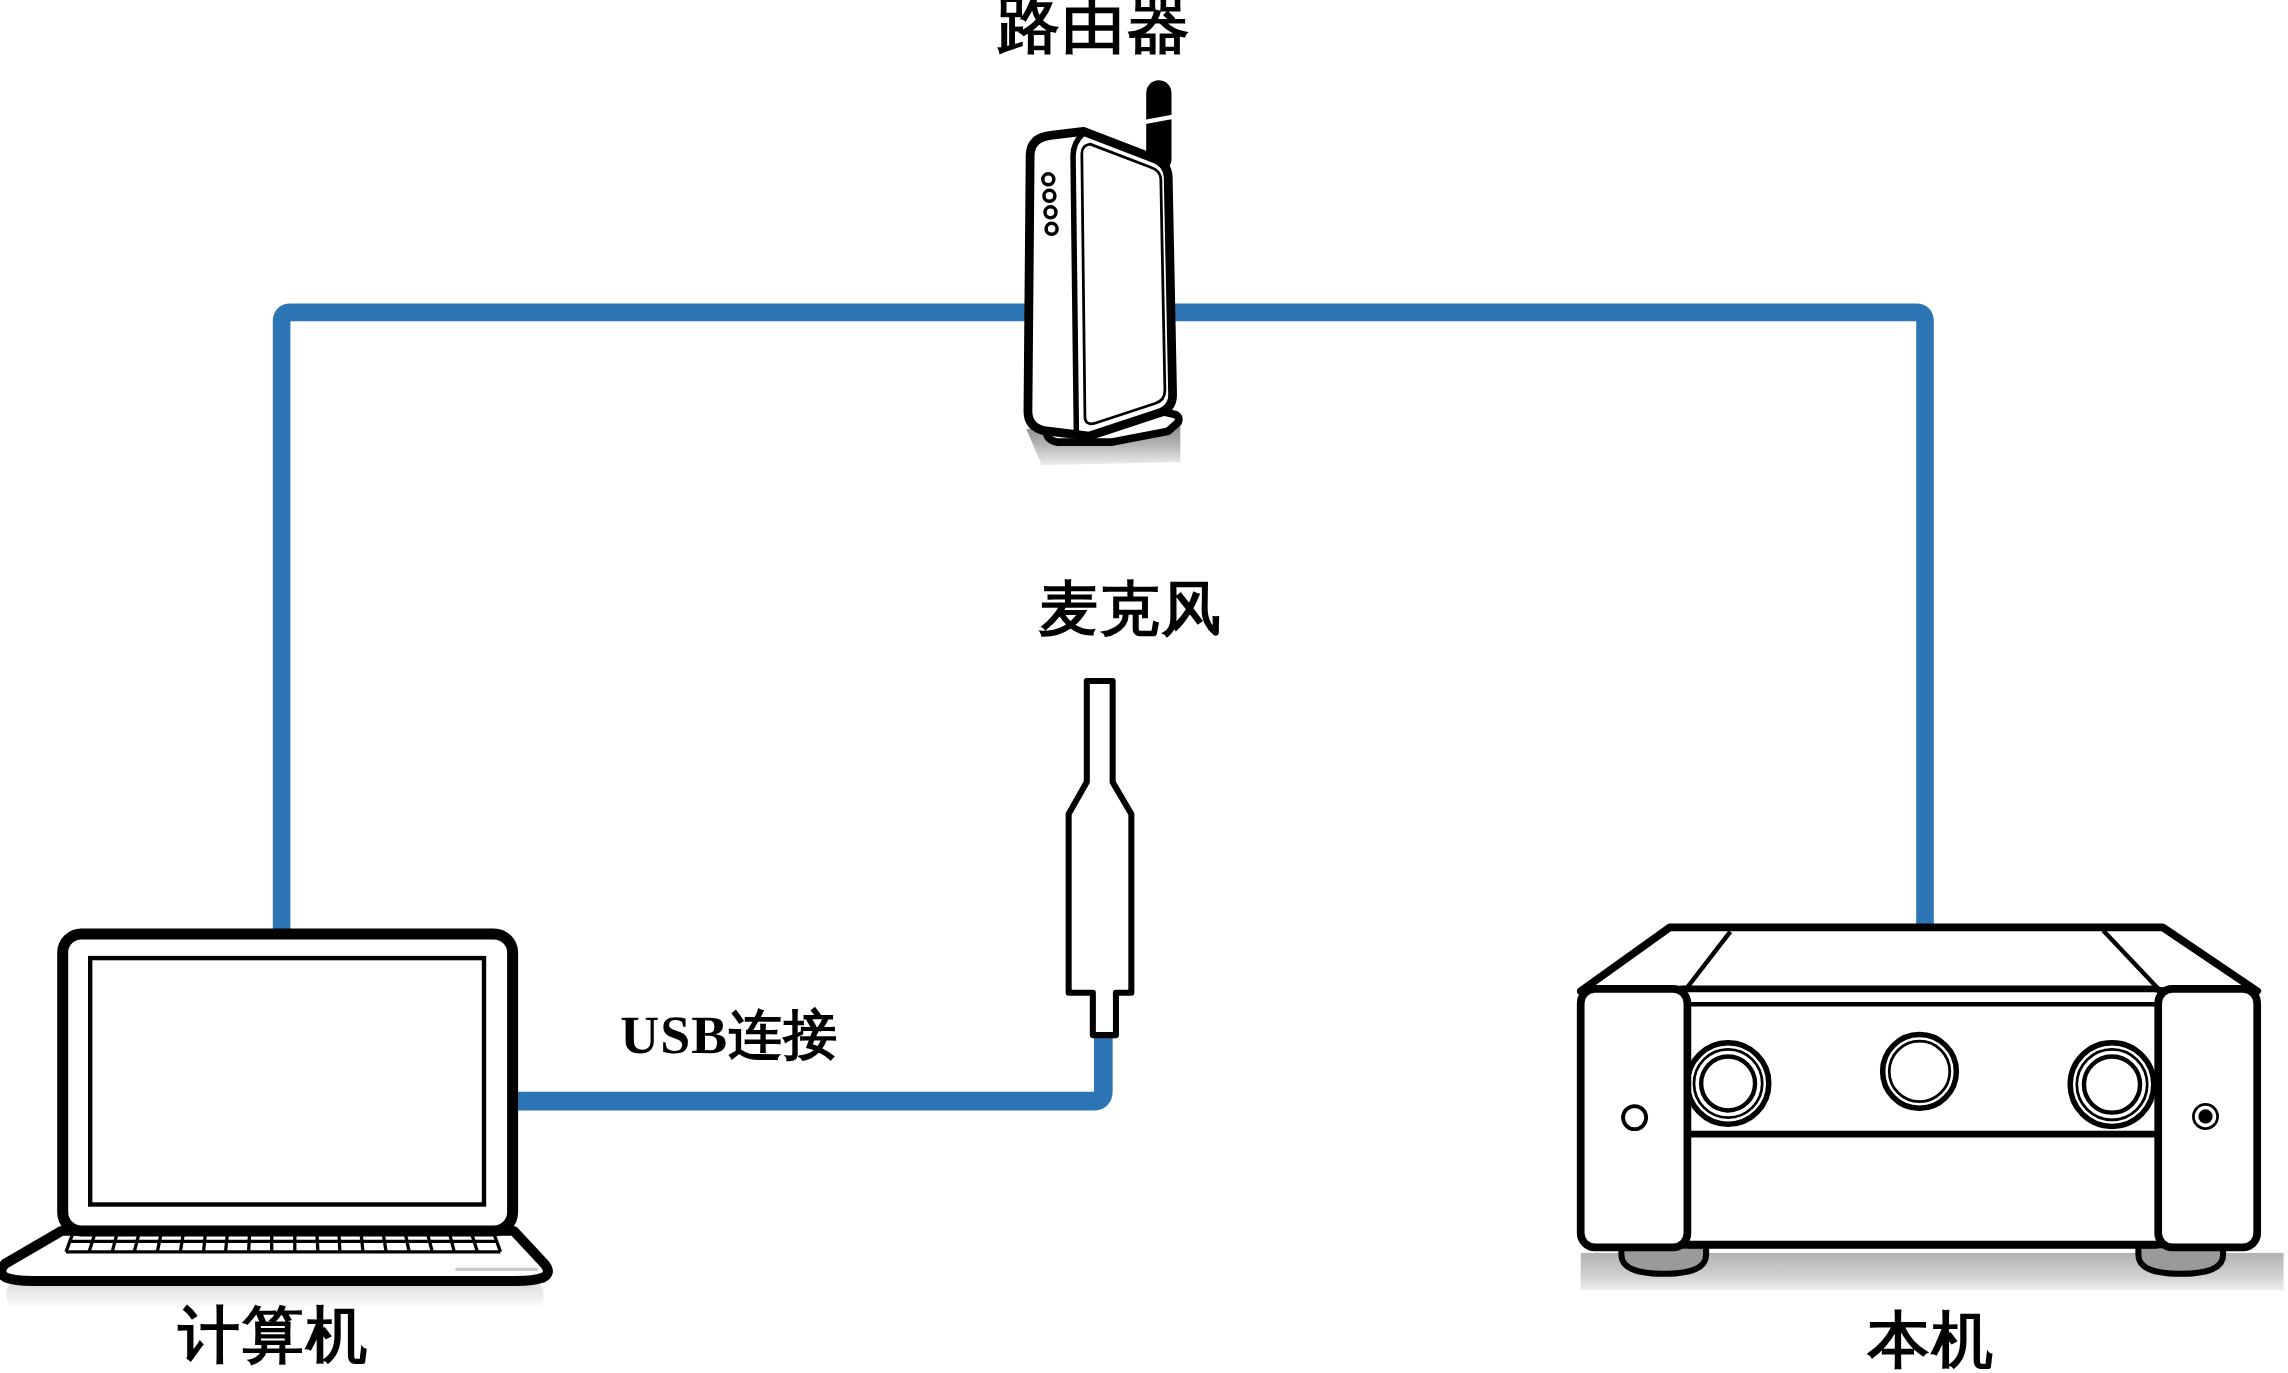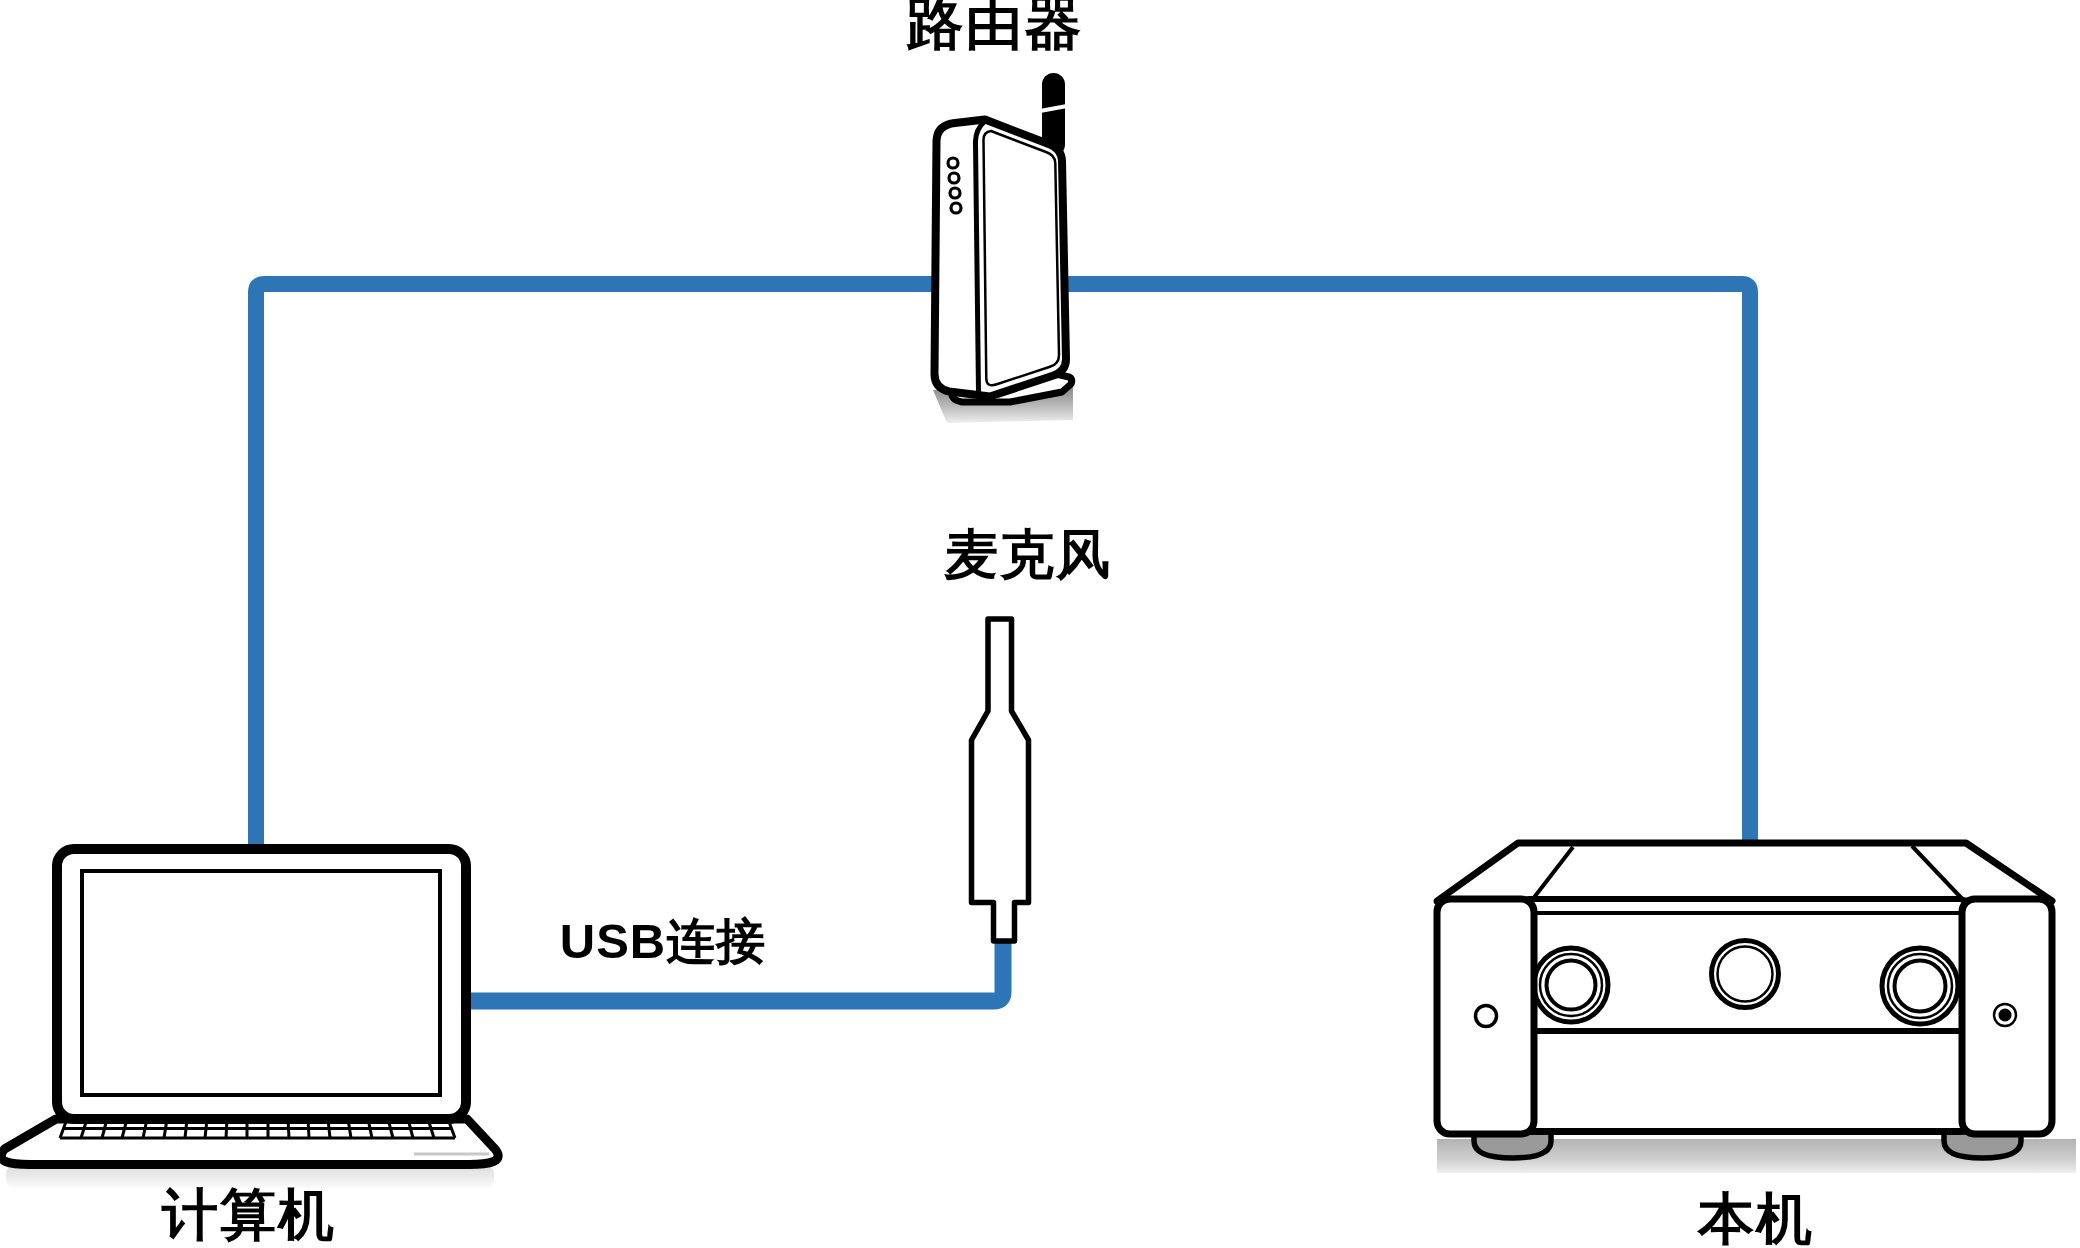--- a/index.html
+++ b/index.html
@@ -2,21 +2,21 @@
 <html><head>
 <meta charset="utf-8">
 <style>
   html, body { margin: 0; padding: 0; background: #ffffff; }
   .stage {
     position: relative;
     width: 2080px;
     height: 1248px;
     background: #ffffff;
     overflow: hidden;
-    font-family: Liberation Sans, sans-serif;
+    font-family: Liberation Serif, serif;
   }
   .stage svg { position: absolute; left: 0; top: 0; }
   .diagram-label {
     position: absolute;
     transform: translateX(-50%);
     font-weight: bold;
     color: #000;
     white-space: nowrap;
     letter-spacing: 2px;
     line-height: 1.12;

